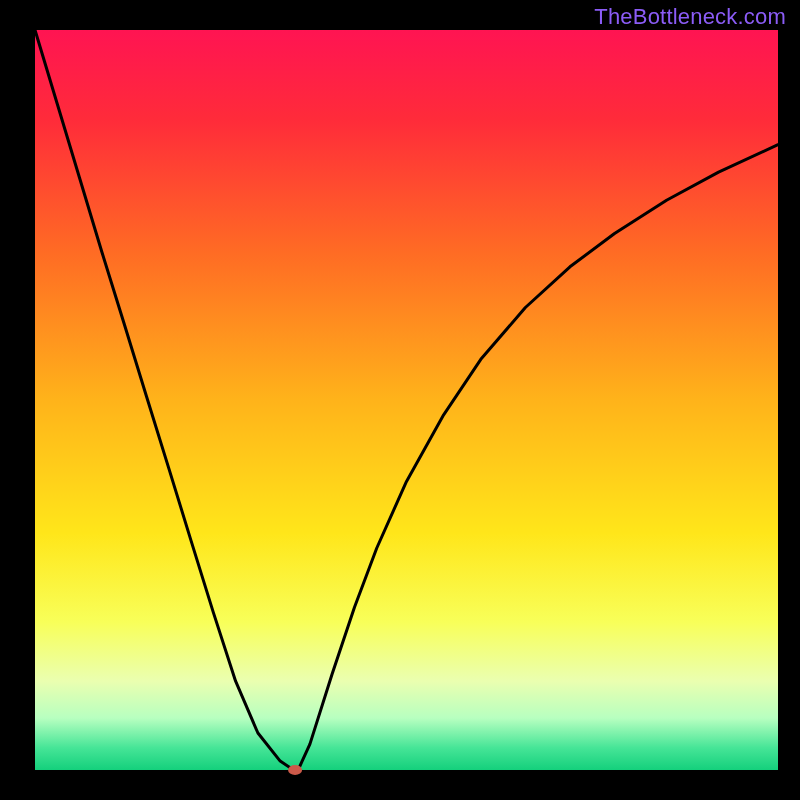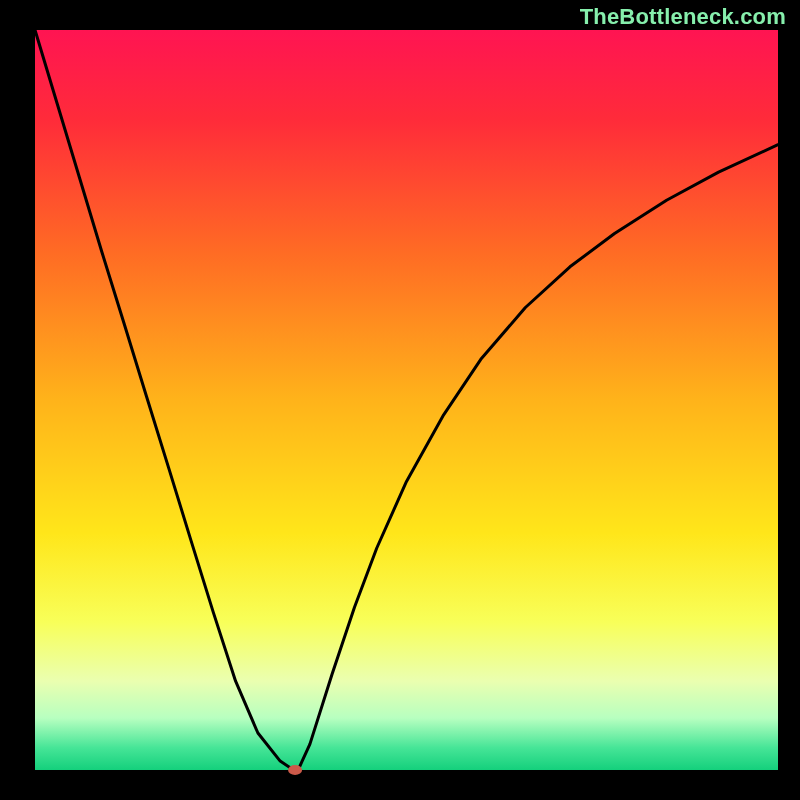--- a/index.html
+++ b/index.html
@@ -14,23 +14,23 @@
   .frame {
     position: relative;
     width: 800px;
     height: 800px;
     background: #000;
   }
   .watermark {
     position: absolute;
     top: 4px;
     right: 14px;
-    color: #86efac;
+    color: #8b5cf6;
     font-size: 22px;
-    font-weight: 700;
+    font-weight: 400;
     letter-spacing: 0.2px;
     z-index: 5;
   }
   svg.plot {
     position: absolute;
     left: 0;
     top: 0;
     width: 800px;
     height: 800px;
     display: block;

